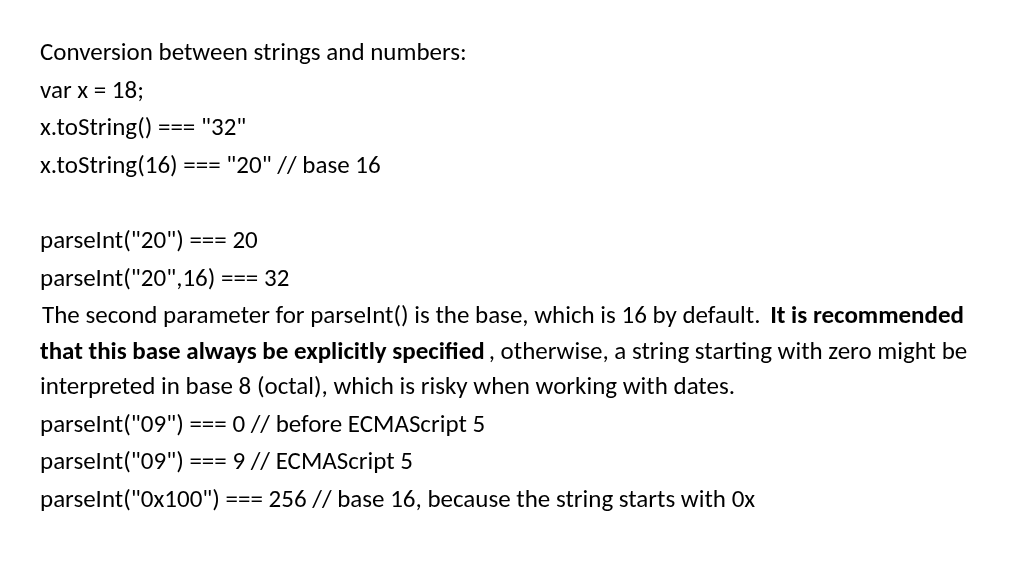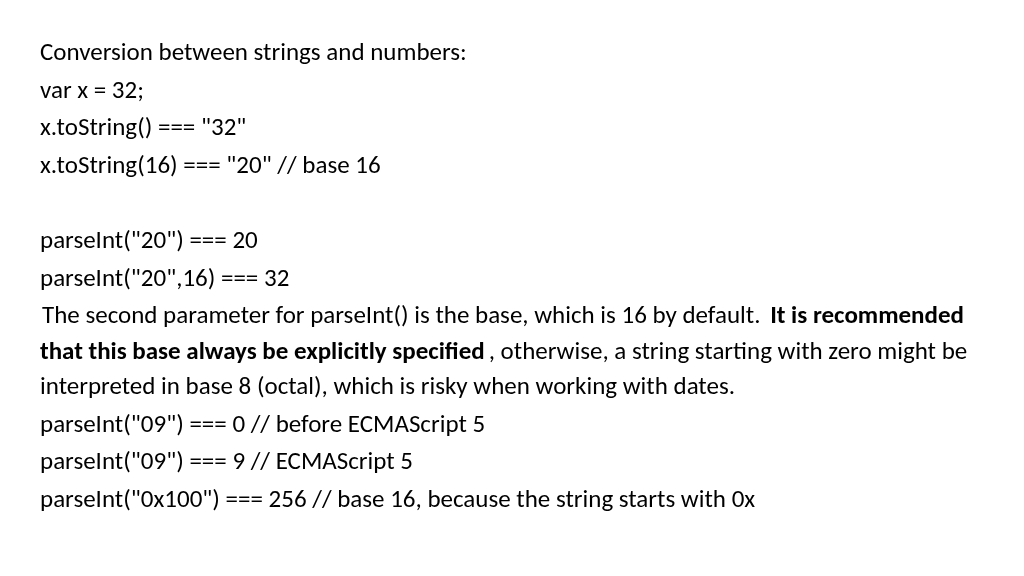--- a/index.html
+++ b/index.html
@@ -18,21 +18,21 @@
     }
     .gap {
       height: 36px;
     }
     .bold { font-weight: 700; }
   </style>
 </head>
 <body>
 
 <div class="line">Conversion between strings and numbers:</div>
-<div class="line">var x = 32;</div>
+<div class="line">var x = 18;</div>
 <div class="line">x.toString() === "32"</div>
 <div class="line">x.toString(16) === "20"  // base 16</div>
 <div class="gap"></div>
 <div class="line">parseInt("20") === 20</div>
 <div class="line">parseInt("20",16) === 32</div>
 <div class="line">
   <span>The second parameter for parseInt() is the base, which is 16 by default.  </span><span class="bold">It is recommended that this base always be explicitly specified</span><span>, otherwise, a string starting with zero might be interpreted in base 8 (octal), which is risky when working with dates.</span>
 </div>
 <div class="line">parseInt("09") === 0 // before ECMAScript 5</div>
 <div class="line">parseInt("09") === 9 // ECMAScript 5</div>

